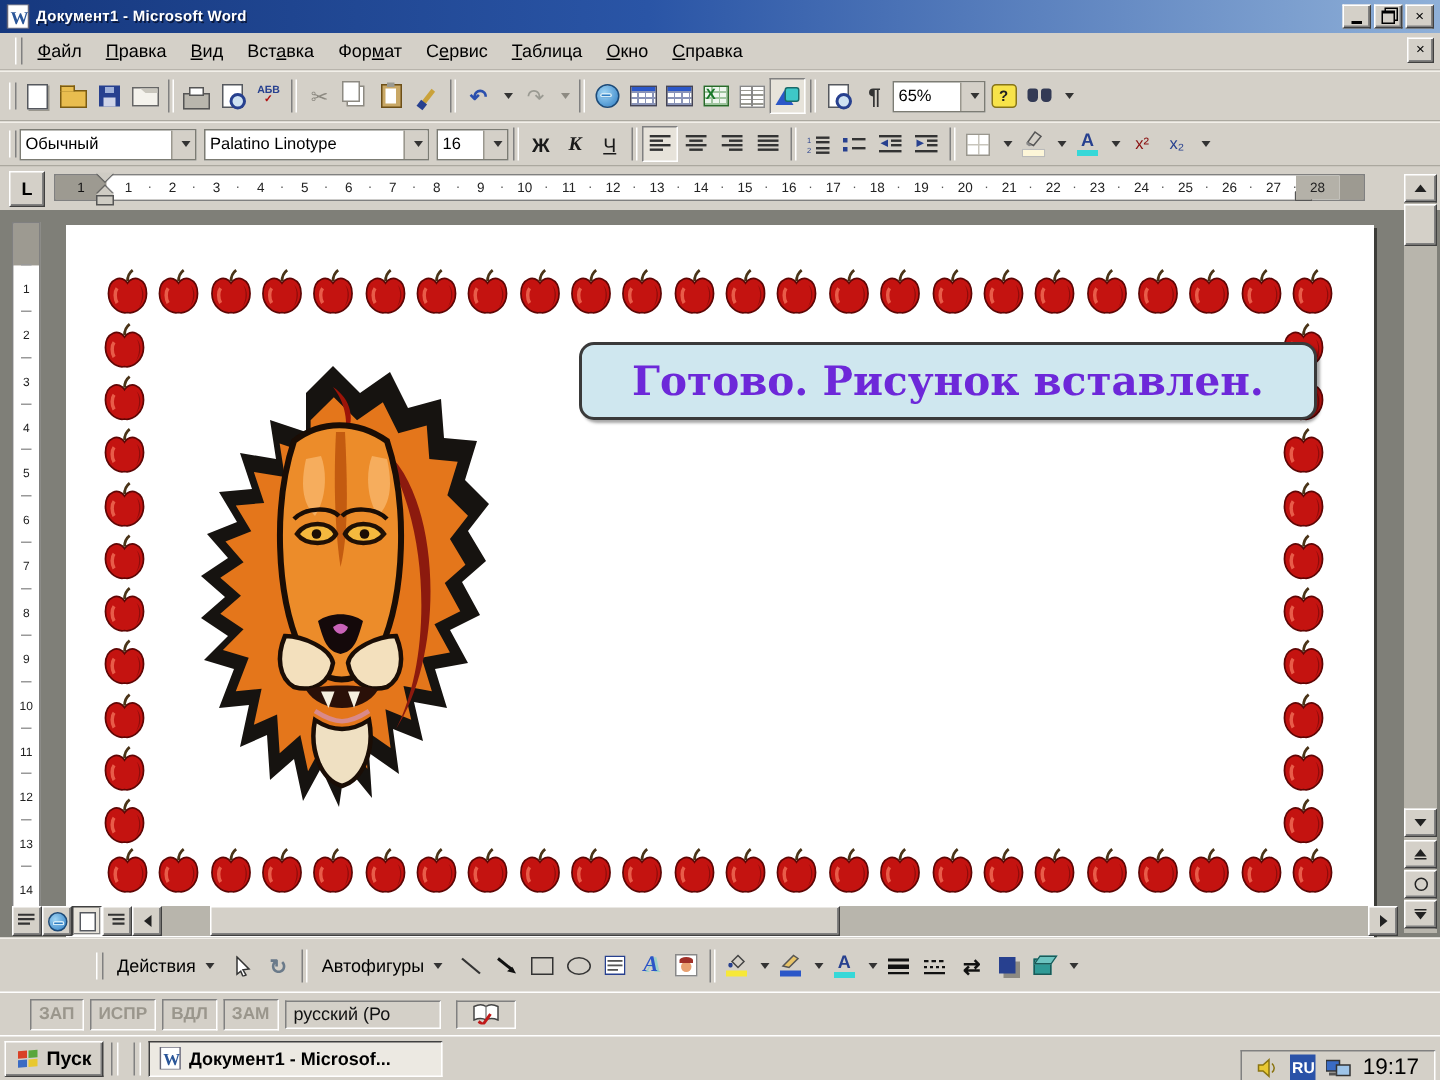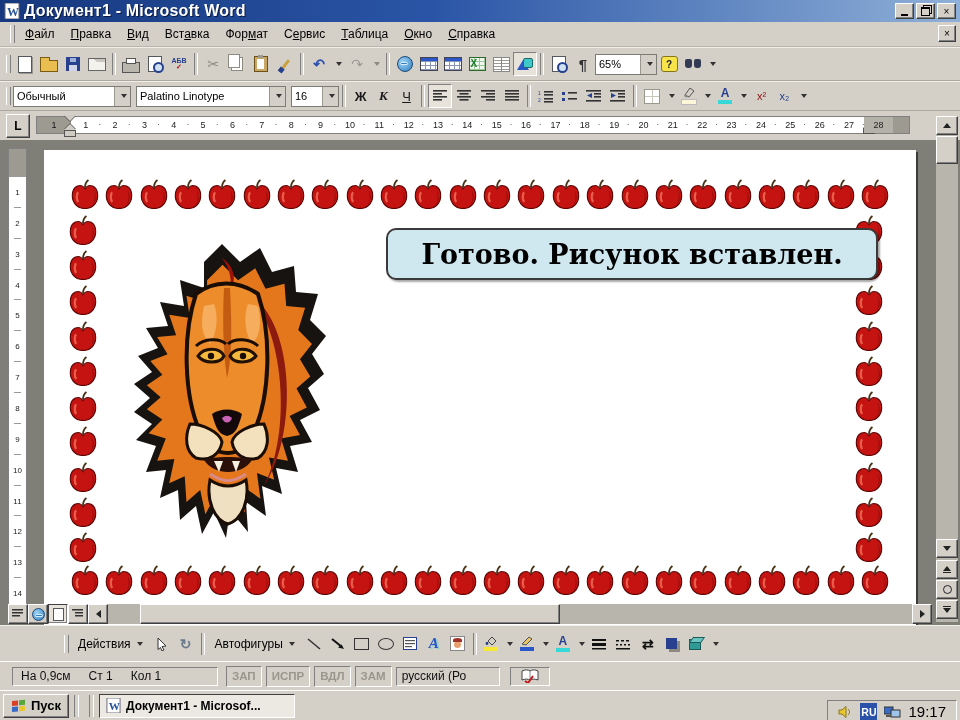--- a/index.html
+++ b/index.html
@@ -4,21 +4,21 @@
 <style>
   html,body{margin:0;padding:0;}
   body{width:960px;height:720px;overflow:hidden;font-family:"Liberation Sans",sans-serif;background:#d4d0c8;}
   .screen{position:absolute;left:0;top:0;width:960px;height:720px;background:#d4d0c8;}
   u{text-decoration:underline;}
   
   .titlebar{position:absolute;left:0;top:0;width:960px;height:22px;
     background:linear-gradient(90deg,#16387e 0%,#2a55a6 45%,#8fb0d8 100%);
     display:flex;align-items:center;padding:0 2px;box-sizing:border-box;color:#fff;}
   .app-icon{width:16px;height:16px;margin:0 4px 0 2px;display:inline-flex;}
-  .title-text{font-weight:bold;font-size:16px;letter-spacing:.2px;text-shadow:1px 1px 0 #0a1a40;}
+  .title-text{font-weight:bold;font-size:10px;letter-spacing:.2px;text-shadow:1px 1px 0 #0a1a40;}
   .tb-btns{margin-left:auto;display:flex;gap:2px;padding-right:2px;}
   .tbb{width:19px;height:16px;background:#d4d0c8;border:1px solid;border-color:#fff #404040 #404040 #fff;
     box-shadow:inset -1px -1px 0 #808080;display:flex;align-items:center;justify-content:center;
     font-size:10px;color:#000;padding:0;font-family:"Liberation Sans",sans-serif;}
   .g-min{width:7px;height:2px;background:#000;margin-top:8px;}
   .g-rest{width:7px;height:6px;border:1px solid #000;border-top-width:2px;box-shadow:2px -2px 0 -1px #d4d0c8,2px -2px 0 0 #000;}
   
   .menubar{position:absolute;left:0;top:22px;width:960px;height:25px;background:#d4d0c8;
     display:flex;align-items:center;font-size:12px;border-bottom:1px solid #b8b4ac;box-sizing:border-box;padding-left:8px;}
   .menu-item{padding:3px 8px;color:#000;}
@@ -102,21 +102,21 @@
   .vr-cell::before{content:"";position:absolute;top:-1px;left:5px;width:7px;height:1px;background:#999;}
   .page{position:absolute;left:44px;top:10px;width:872px;height:475px;background:#fff;box-shadow:2px 2px 0 #3c3c38;}
   
   .ab-top,.ab-bottom{position:absolute;left:26px;width:820px;height:36px;display:flex;justify-content:space-between;}
   .ab-top{top:28px;} .ab-bottom{top:414px;}
   .ab-left,.ab-right{position:absolute;top:64px;height:350px;width:36px;display:flex;flex-direction:column;justify-content:space-between;}
   .ab-left{left:24px;} .ab-right{left:810px;}
   .apple{width:30px;height:33px;flex:0 0 auto;}
   .lion{position:absolute;left:82px;top:78px;width:200px;height:330px;}
   .msgbox{position:absolute;left:342px;top:78px;width:492px;height:52px;background:#cfe7ef;border:2px solid #3a3a3a;border-radius:10px;box-sizing:border-box;display:flex;align-items:center;justify-content:center;box-shadow:2px 2px 2px rgba(0,0,0,.35);}
-  .msgbox span{font-family:"DejaVu Serif","Liberation Serif",serif;font-weight:bold;font-size:27px;color:#000000;}
+  .msgbox span{font-family:"DejaVu Serif","Liberation Serif",serif;font-weight:bold;font-size:27px;color:#6d28d9;}
   
   .vscroll{position:absolute;right:2px;top:-24px;width:22px;height:506px;background:#b8b5ac;}
   .sbtn{position:absolute;left:0;width:22px;height:19px;background:#d4d0c8;border:1px solid;border-color:#fff #404040 #404040 #fff;box-shadow:inset -1px -1px 0 #808080;box-sizing:border-box;display:flex;align-items:center;justify-content:center;flex-direction:column;}
   .tri-up{width:0;height:0;border-left:4px solid transparent;border-right:4px solid transparent;border-bottom:5px solid #222;}
   .tri-down{width:0;height:0;border-left:4px solid transparent;border-right:4px solid transparent;border-top:5px solid #222;}
   .tri-left{width:0;height:0;border-top:4px solid transparent;border-bottom:4px solid transparent;border-right:5px solid #222;}
   .tri-right{width:0;height:0;border-top:4px solid transparent;border-bottom:4px solid transparent;border-left:5px solid #222;}
   .vthumb{position:absolute;left:0;top:20px;width:22px;height:28px;background:#d4d0c8;border:1px solid;border-color:#fff #404040 #404040 #fff;box-shadow:inset -1px -1px 0 #808080;box-sizing:border-box;}
   .browse-circle{width:7px;height:7px;border:1.5px solid #222;border-radius:50%;}
   .dbl{display:flex;flex-direction:column;gap:1px;align-items:center;}
@@ -1123,25 +1123,20 @@
     <span class="tbtn">
         <span class="ic-cube"></span>
       </span>
     <span class="tbtn narrow">
         <span class="dd"></span>
       </span>
   </div>
 
   <div class="statusbar">
     <span style="width:8px;"></span>
-    <span class="sb-panel" style="width:206px;gap:18px;">
-      <span>На 0,9см</span>
-      <span>Ст 1</span>
-      <span>Кол 1</span>
-    </span>
     <span style="width:8px;"></span>
     <span style="display:flex;">
         <span class="sb-toggle">ЗАП</span>
         <span class="sb-toggle">ИСПР</span>
         <span class="sb-toggle">ВДЛ</span>
         <span class="sb-toggle">ЗАМ</span>
       </span>
     <span class="sb-panel" style="width:104px;padding:0 5px;">
       <span style="white-space:nowrap;overflow:hidden;">русский (Ро</span>
     </span>

